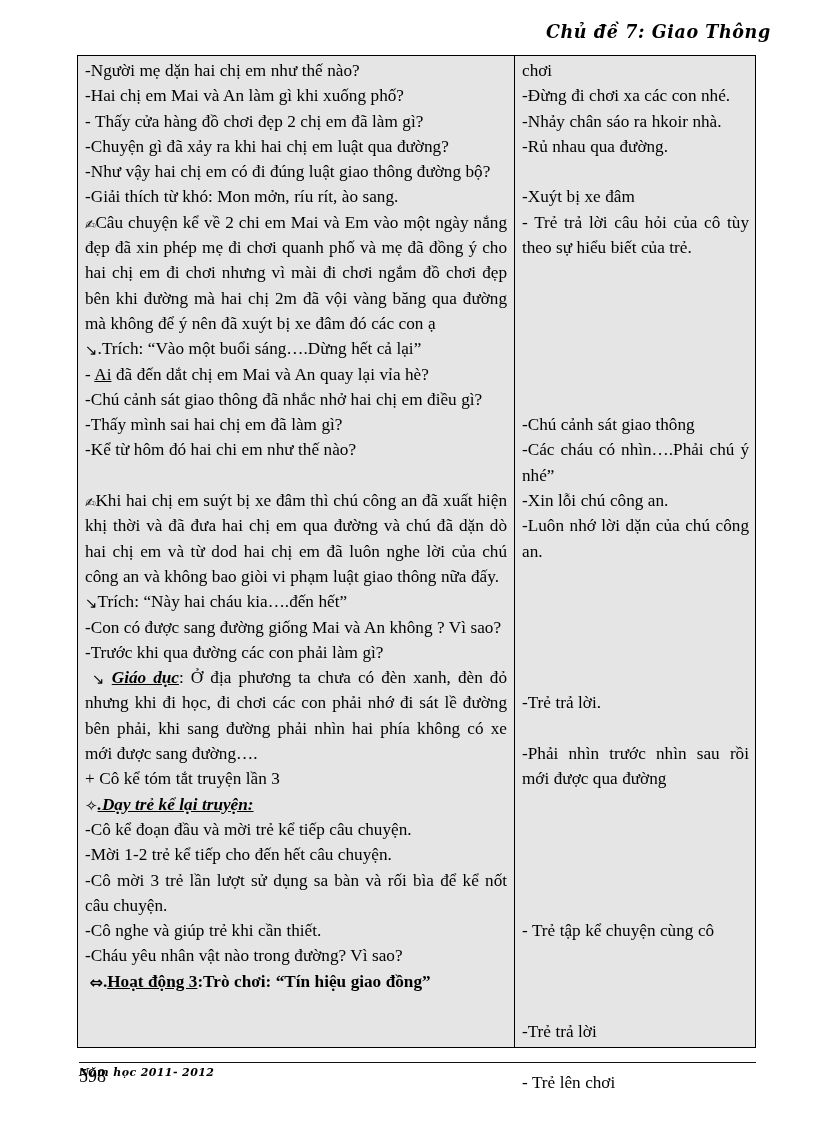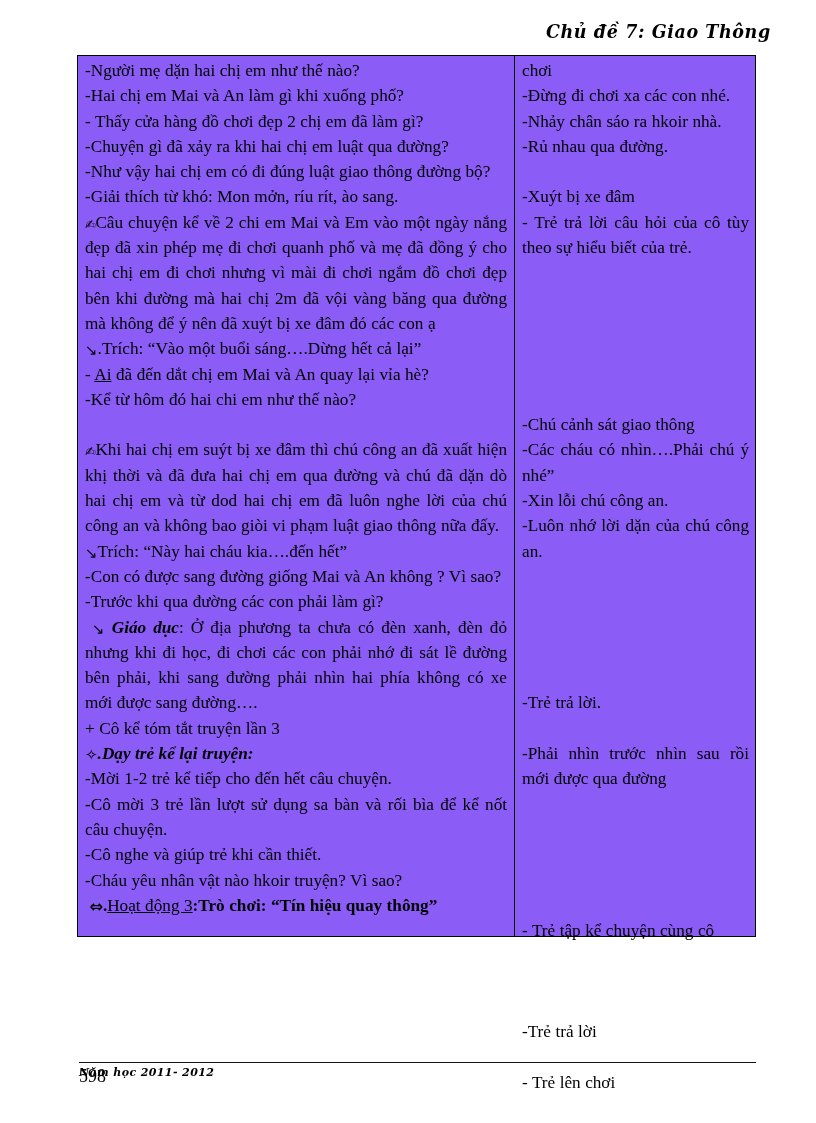--- a/index.html
+++ b/index.html
@@ -45,25 +45,25 @@
     transform: scaleY(1.06);
     transform-origin: left bottom;
   }
 
   
   .doc-table {
     position: absolute;
     left: 77px;
     top: 55px;
     width: 679px;
-    height: 882px;
+    height: 993px;
     border: 1.4px solid #000;
     box-sizing: border-box;
     display: flex;
-    background: #8b5cf6;
+    background: #e5e5e5;
   }
   .col-left {
     width: 437px;
     box-sizing: border-box;
     border-right: 1.4px solid #000;
     padding: 2px 7px 0 7px;
     position: relative;
   }
   .col-right {
     flex: 1;
@@ -84,22 +84,22 @@
   .ln.nojust { text-align: left; }
 
   .blank {
     font-size: 17.2px;
     line-height: 25.3px;
     margin: 0;
   }
 
   .bold { font-weight: bold; }
   .und  { text-decoration: underline; }
-  .bui  { font-weight: bold; font-style: italic; }
-  .bu   { font-weight: normal; text-decoration: underline; }
+  .bui  { font-weight: bold; font-style: italic; text-decoration: underline; }
+  .bu   { font-weight: bold; text-decoration: underline; }
 
   .wd-icon {
     font-family: "DejaVu Sans", sans-serif;
     font-size: 14px;
     line-height: 1;
     display: inline-block;
     vertical-align: -1px;
   }
   .wd-icon.pen { font-size: 13px; letter-spacing: -0.5px; }
   .wd-icon.arrow { font-size: 15px; }
@@ -161,43 +161,46 @@
       <p class="ln">-Chuyện gì đã xảy ra khi hai chị em luật qua đường?</p>
       <p class="ln">-Như vậy hai chị em có đi đúng luật giao thông đường bộ?</p>
       <p class="ln nojust">-Giải thích từ khó: Mon mởn, ríu rít, ào sang.</p>
 
       <p class="ln"><span class="wd-icon pen">✍</span><span>Câu chuyện kể về 2 chi em Mai và Em vào một ngày nắng đẹp đã xin phép mẹ đi chơi quanh phố và mẹ đã đồng ý cho hai chị em đi chơi nhưng vì mài đi chơi ngắm đồ chơi đẹp bên khi đường mà hai chị 2m đã vội vàng băng qua đường mà không để ý nên đã xuýt bị xe đâm đó các con ạ</span></p>
 
       <p class="ln nojust"><span class="wd-icon arrow">↘</span><span>.Trích: “Vào một buổi sáng….Dừng hết cả lại”</span></p>
 
       <p class="ln nojust"><span>- </span><span class="und">Ai</span><span> đã đến dắt chị em Mai và An quay lại vỉa hè?</span></p>
 
+      <p class="ln">-Chú cảnh sát giao thông đã nhắc nhở hai chị em điều gì?</p>
+      <p class="ln nojust">-Thấy mình sai hai chị em đã làm gì?</p>
       <p class="ln nojust">-Kể từ hôm đó hai chi em như thế nào?</p>
 
       <p class="blank">&nbsp;</p>
 
       <p class="ln"><span class="wd-icon pen">✍</span><span>Khi hai chị em suýt bị xe đâm thì chú công an đã xuất hiện khị thời và đã đưa hai chị em qua đường và chú đã dặn dò hai chị em và từ dod hai chị em đã luôn nghe lời của chú công an và không bao giòi vi phạm luật giao thông nữa đấy.</span></p>
 
       <p class="ln nojust"><span class="wd-icon arrow">↘</span><span>Trích: “Này hai cháu kia….đến hết”</span></p>
 
       <p class="ln nojust">-Con có được sang đường giống Mai và An không ? Vì sao?</p>
       <p class="ln nojust">-Trước khi qua đường các con phải làm gì?</p>
 
       <p class="ln">&nbsp;<span class="wd-icon arrow">↘</span> <span class="bui">Giáo dục</span><span>: Ở địa phương ta chưa có đèn xanh, đèn đỏ nhưng  khi đi học, đi chơi các con phải nhớ đi sát lề đường bên phải, khi sang đường phải nhìn hai phía không có xe mới được sang đường….</span></p>
 
       <p class="ln nojust">+ Cô kể tóm tắt truyện lần 3</p>
 
       <p class="ln nojust"><span class="wd-icon star">✧</span><span class="bui">.Dạy trẻ kể lại truyện:</span></p>
 
+      <p class="ln nojust">-Cô kể đoạn đầu và mời trẻ kể tiếp câu chuyện.</p>
       <p class="ln nojust">-Mời 1-2 trẻ kể tiếp cho đến hết câu chuyện.</p>
       <p class="ln">-Cô mời 3 trẻ lần lượt sử dụng sa bàn và rối bìa để kể nốt câu chuyện.</p>
       <p class="ln nojust">-Cô nghe và giúp trẻ khi cần thiết.</p>
-      <p class="ln nojust">-Cháu yêu nhân vật nào hkoir truyện? Vì sao?</p>
-
-      <p class="ln nojust">&nbsp;<span class="wd-icon lr">⇔</span><span class="bold">.</span><span class="bu">Hoạt động 3</span><span class="bold">:Trò chơi: “Tín hiệu quay thông”</span></p>
+      <p class="ln nojust">-Cháu yêu nhân vật nào trong đường? Vì sao?</p>
+
+      <p class="ln nojust">&nbsp;<span class="wd-icon lr">⇔</span><span class="bold">.</span><span class="bu">Hoạt động 3</span><span class="bold">:Trò chơi: “Tín hiệu giao đồng”</span></p>
 
 
     </div>
 
     <div class="col-right">
 
       <p class="ln nojust">chơi</p>
       <p class="ln nojust">-Đừng đi chơi xa các con nhé.</p>
       <p class="ln nojust">-Nhảy chân sáo ra hkoir nhà.</p>
       <p class="ln nojust">-Rủ nhau qua đường.</p>

